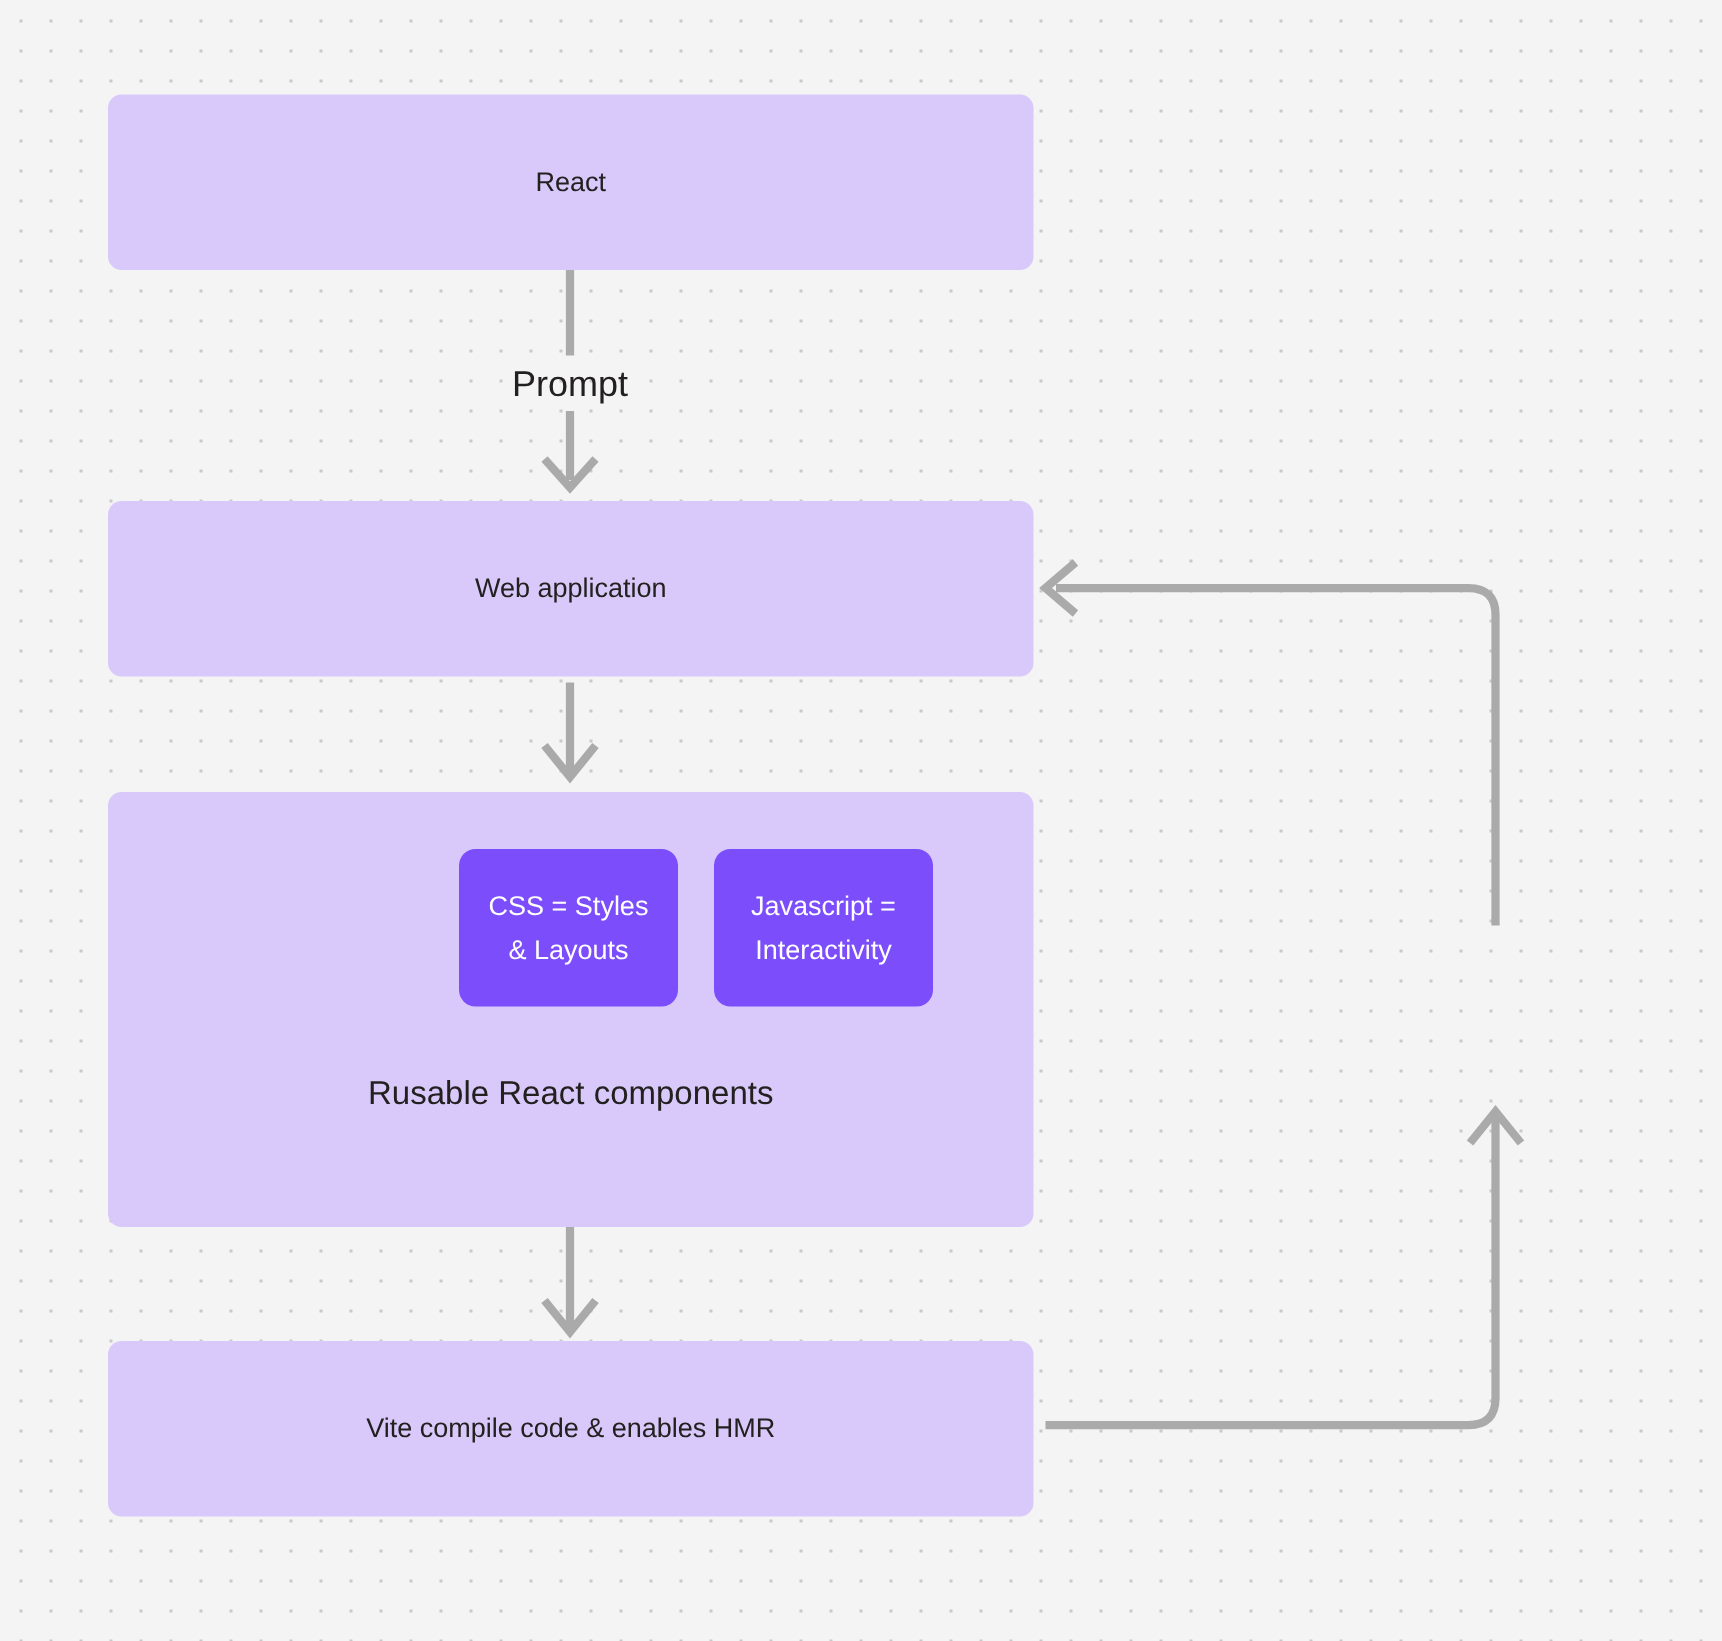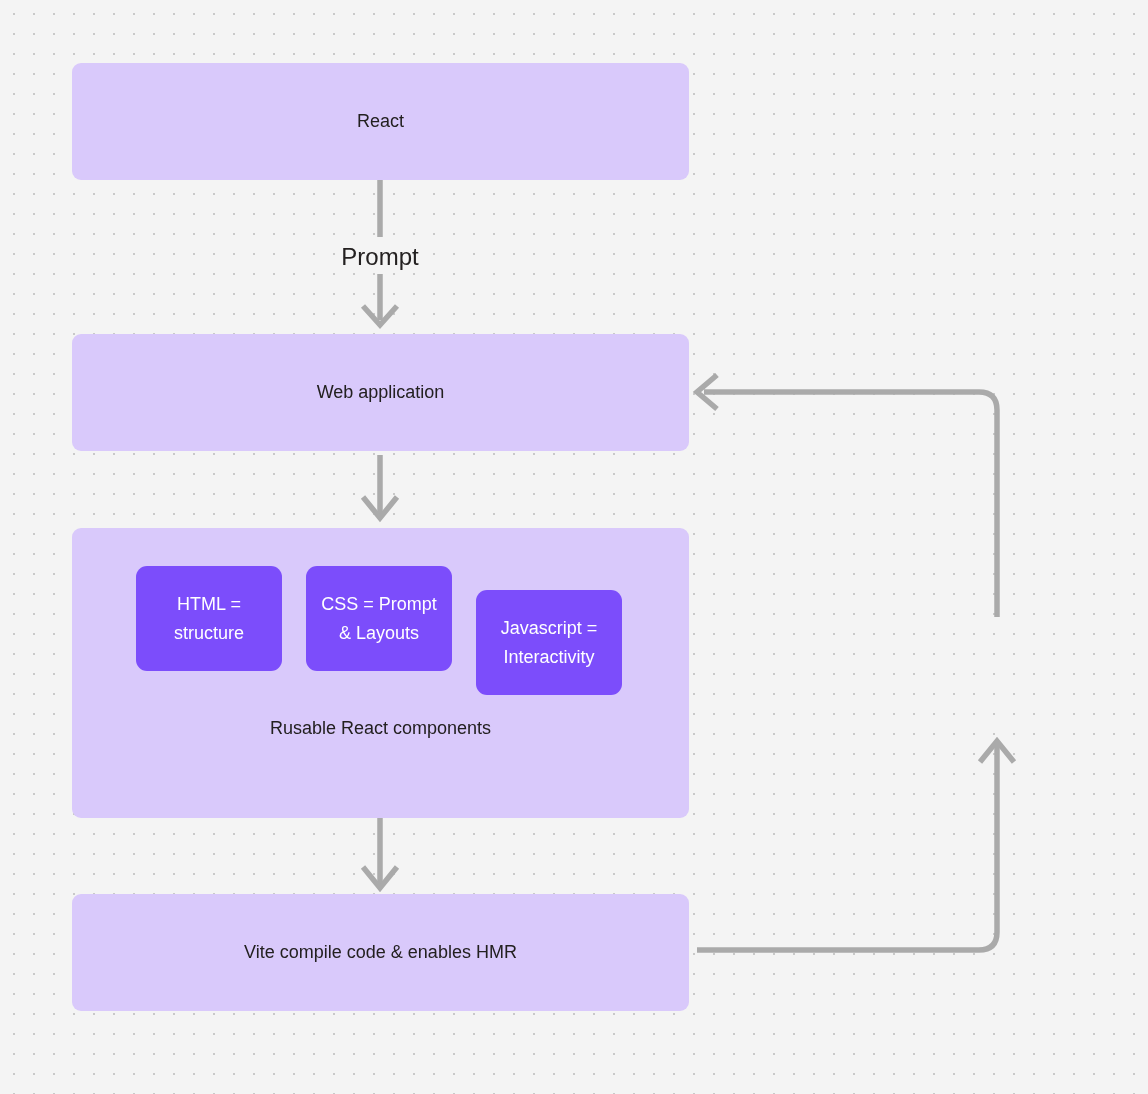--- a/index.html
+++ b/index.html
@@ -44,21 +44,21 @@
     font-size: 18px;
     line-height: 1.6;
   }
   .group-label {
     position: absolute;
     display: flex;
     align-items: center;
     justify-content: center;
     text-align: center;
     color: #232020;
-    font-size: 18px;
+    font-size: 22px;
     user-select: none;
   }
   .edge-label {
     position: absolute;
     display: flex;
     align-items: center;
     justify-content: center;
     color: #232020;
     font-size: 24px;
     background: transparent;
@@ -129,31 +129,27 @@
   <div class="edge-label" style="left:330px; top:243px; width:100px; height:28px;">
     <span>Prompt</span>
   </div>
 
   <div class="node" style="left:72px; top:334px; width:617px; height:117px;">
     <span>Web application</span>
   </div>
 
   <div class="node" style="left:72px; top:528px; width:617px; height:290px; display:block;">
 
-    <div class="node inner" style="left:64px; top:38px; width:146px; height:105px; flex-direction:column;">
-      <span>HTML =</span>
-      <span>structure</span>
-    </div>
 
     <div class="node inner" style="left:234px; top:38px; width:146px; height:105px; flex-direction:column;">
-      <span>CSS = Prompt</span>
+      <span>CSS = Styles</span>
       <span>&amp; Layouts</span>
     </div>
 
-    <div class="node inner" style="left:404px; top:38px; width:146px; height:105px; flex-direction:column;margin-top:24px;">
+    <div class="node inner" style="left:404px; top:38px; width:146px; height:105px; flex-direction:column;">
       <span>Javascript =</span>
       <span>Interactivity</span>
     </div>
 
     <div class="group-label" style="left:0px; top:188px; width:617px; height:26px;">
       <span>Rusable React components</span>
     </div>
   </div>
 
   <div class="node" style="left:72px; top:894px; width:617px; height:117px;text-align:right;">

